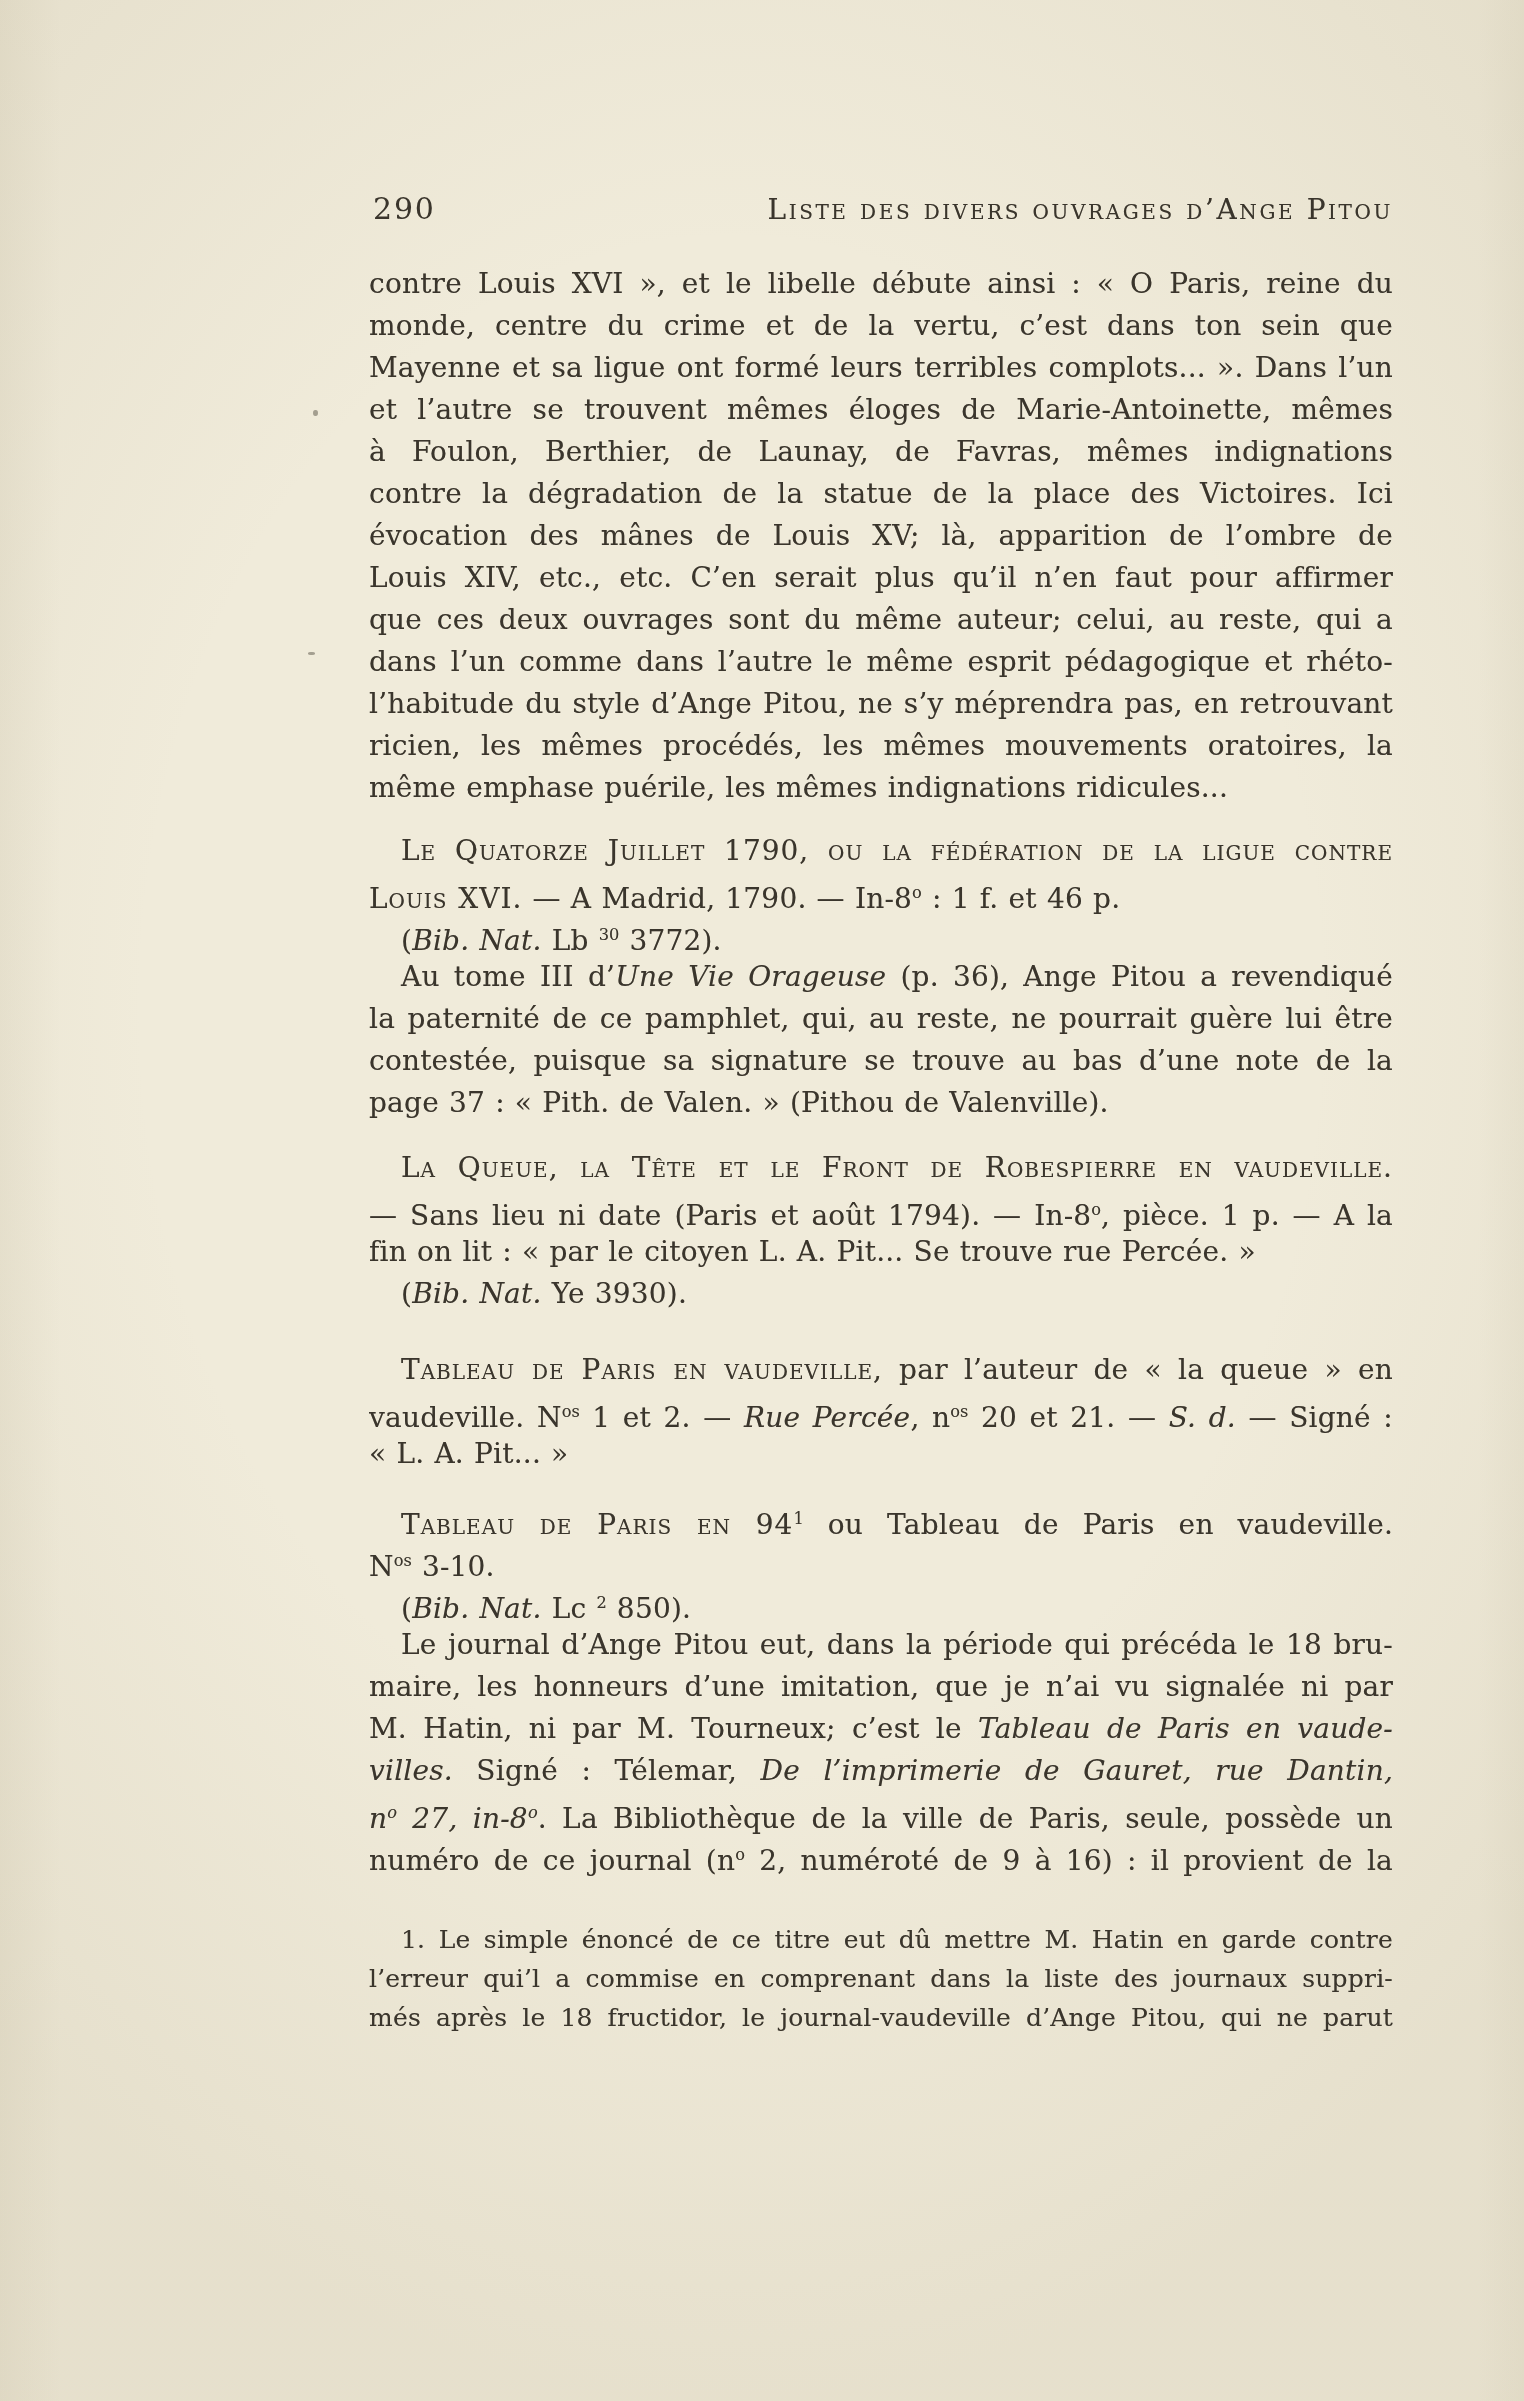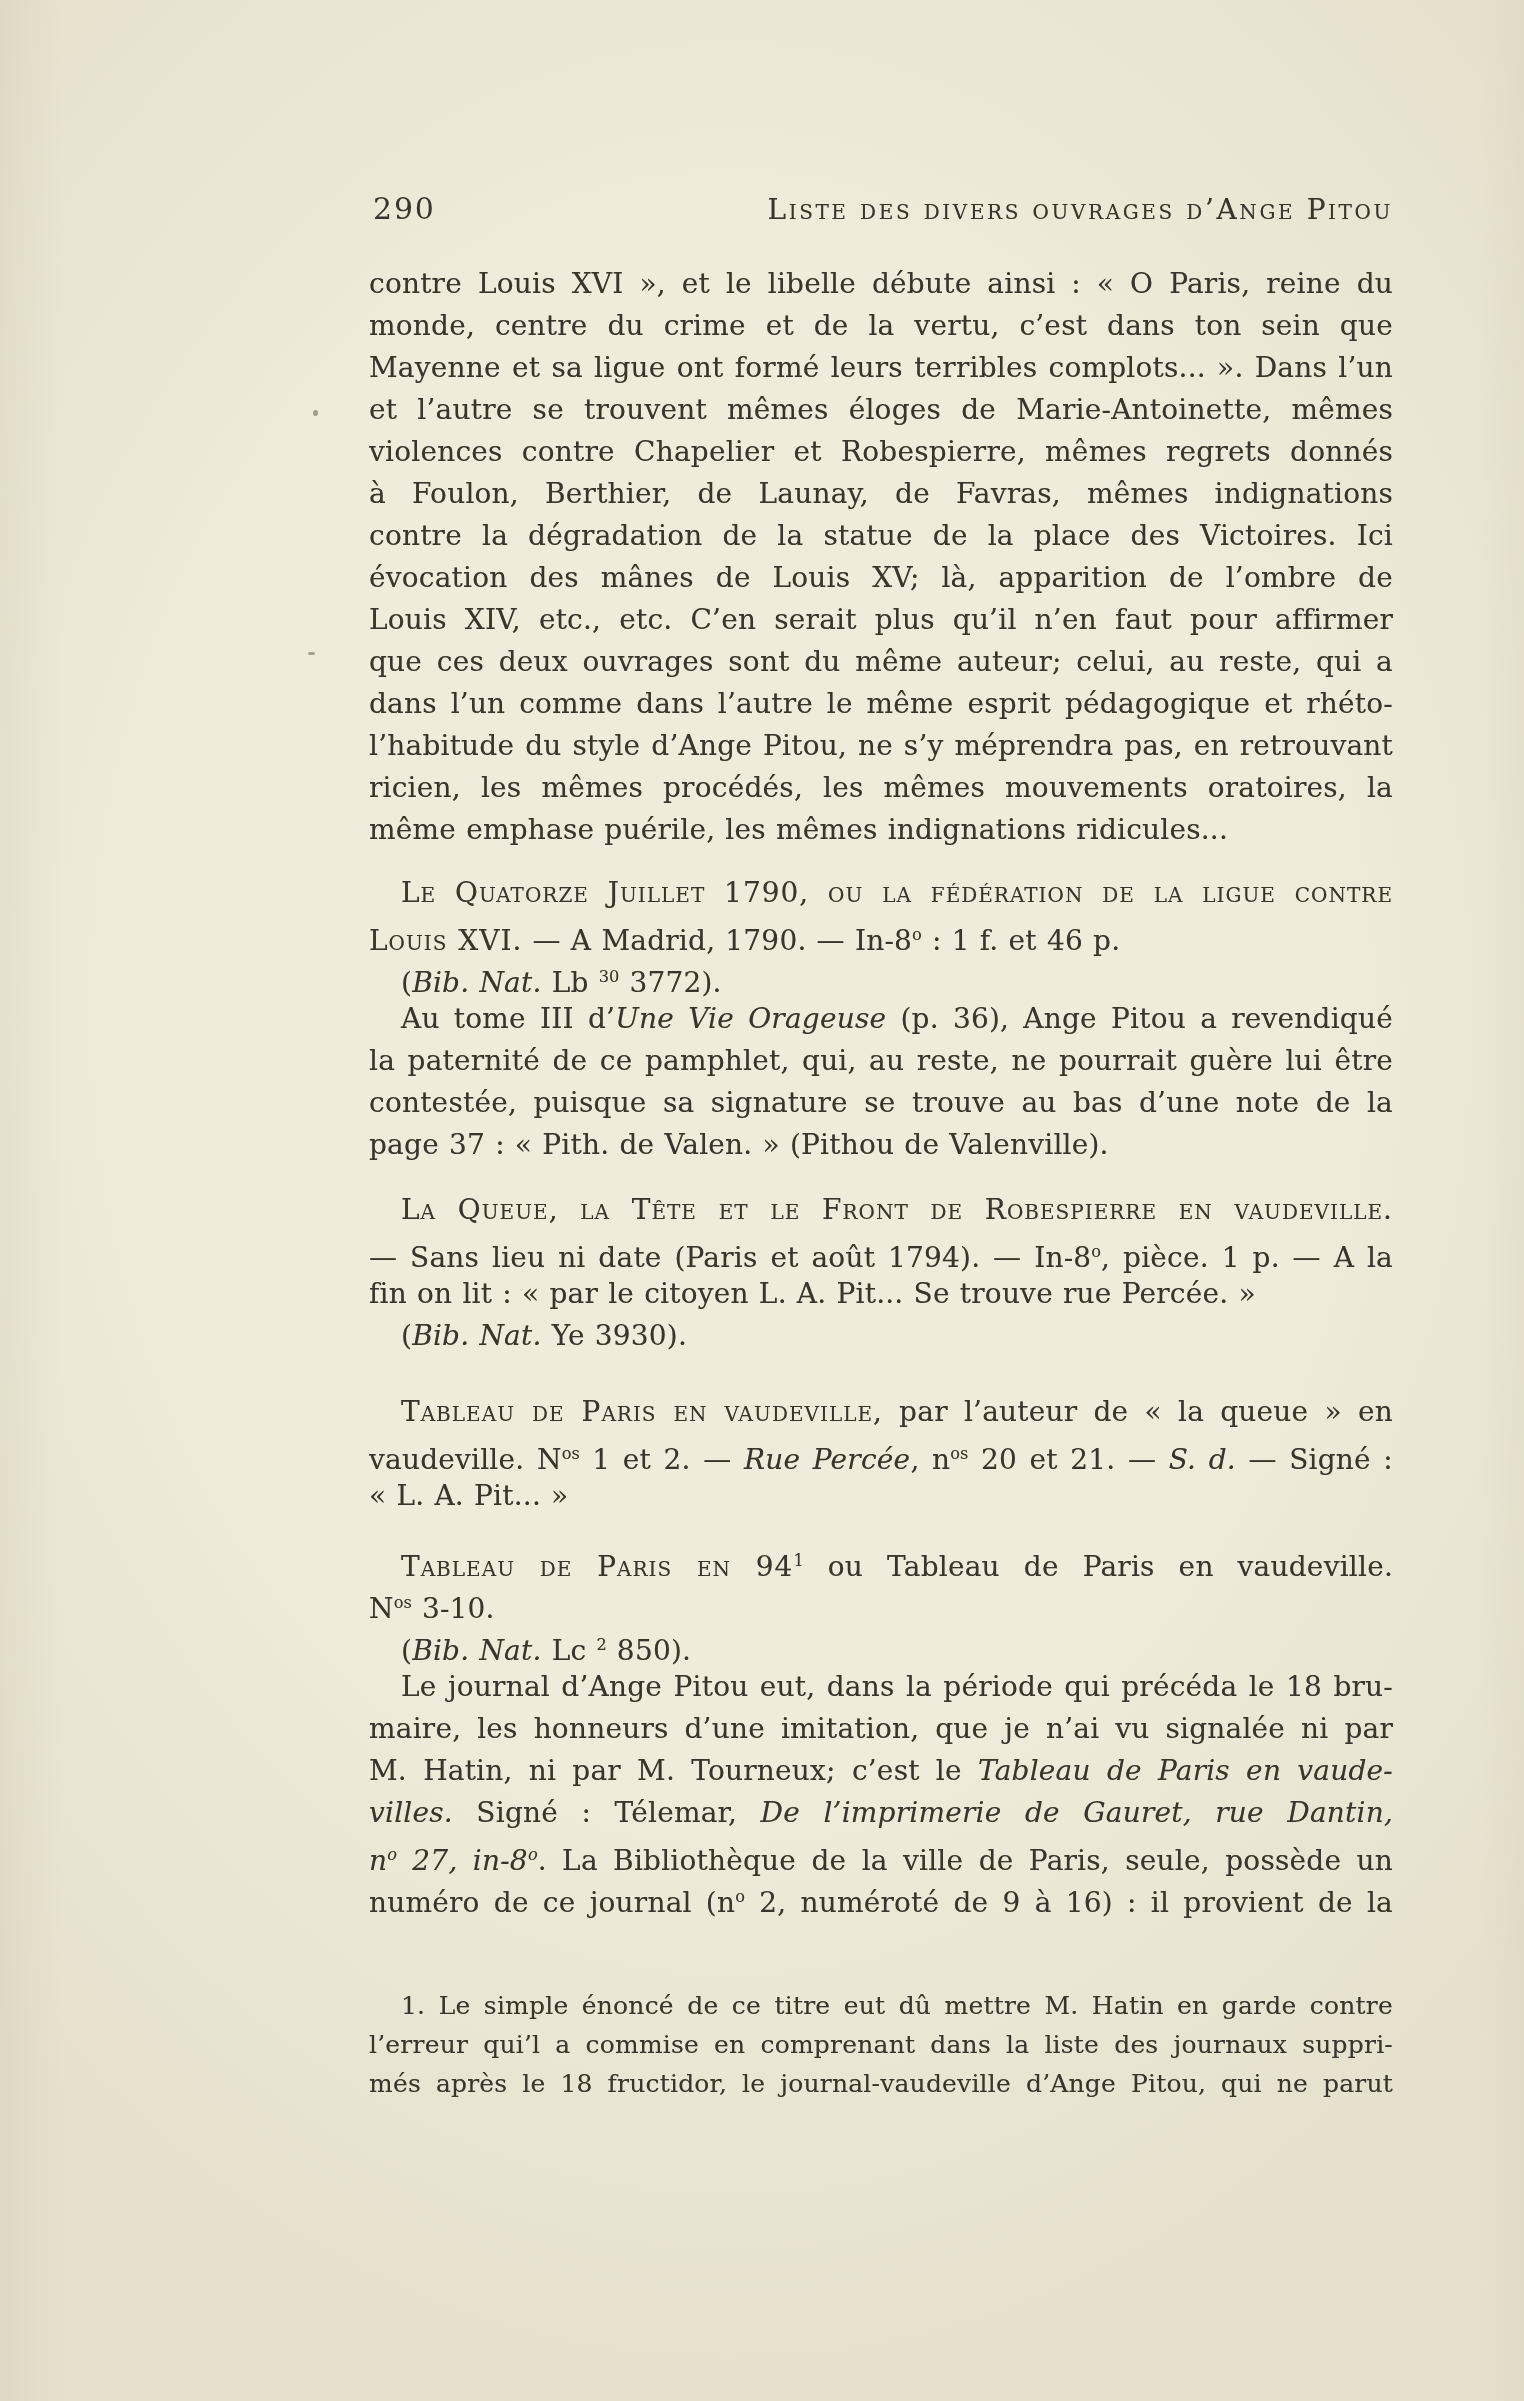--- a/index.html
+++ b/index.html
@@ -26,21 +26,21 @@
     text-align:right;font-size:28px;line-height:32px;letter-spacing:2.6px;
     font-variant:small-caps;
     text-shadow:0 0 0.6px rgba(58,53,44,.4);
   }
   .block{margin:0;}
   #p1{margin-top:38px;}
   #e1{margin-top:21px;}
   #e2{margin-top:23px;}
   #e3{margin-top:34px;}
   #e4{margin-top:23px;}
-  #fn{margin-top:68px;}
+  #fn{margin-top:44px;}
   .line{
     font-size:28px;line-height:42px;height:42px;
     text-align:justify;text-align-last:justify;
     overflow:hidden;white-space:normal;
     letter-spacing:0.2px;word-spacing:1px;
     text-shadow:0 0 0.6px rgba(58,53,44,.35);
   }
   .line.end{text-align-last:left;}
   .line.ind{text-indent:32px;}
   #fn .line{font-size:25px;line-height:39px;height:39px;}
@@ -63,21 +63,20 @@
   <div class="pageheader">
     <span class="pagenum">290</span>
     <div class="running-title">Liste des divers ouvrages d’Ange Pitou</div>
   </div>
 
   <div class="block" id="p1">
       <div class="line"><span>contre Louis XVI », et le libelle débute ainsi : « O Paris, reine du</span></div>
       <div class="line"><span>monde, centre du crime et de la vertu, c’est dans ton sein que</span></div>
       <div class="line"><span>Mayenne et sa ligue ont formé leurs terribles complots... ». Dans l’un</span></div>
       <div class="line"><span>et l’autre se trouvent mêmes éloges de Marie-Antoinette, mêmes</span></div>
-      <div class="line"><span>violences contre Chapelier et Robespierre, mêmes regrets donnés</span></div>
       <div class="line"><span>à Foulon, Berthier, de Launay, de Favras, mêmes indignations</span></div>
       <div class="line"><span>contre la dégradation de la statue de la place des Victoires. Ici encore,</span></div>
       <div class="line"><span>évocation des mânes de Louis XV; là, apparition de l’ombre de</span></div>
       <div class="line"><span>Louis XIV, etc., etc. C’en serait plus qu’il n’en faut pour affirmer</span></div>
       <div class="line"><span>que ces deux ouvrages sont du même auteur; celui, au reste, qui a</span></div>
       <div class="line"><span>dans l’un comme dans l’autre le même esprit pédagogique et rhéto-</span></div>
       <div class="line"><span>l’habitude du style d’Ange Pitou, ne s’y méprendra pas, en retrouvant</span></div>
       <div class="line"><span>ricien, les mêmes procédés, les mêmes mouvements oratoires, la</span></div>
       <div class="line end"><span>même emphase puérile, les mêmes indignations ridicules...</span></div>
     </div>

